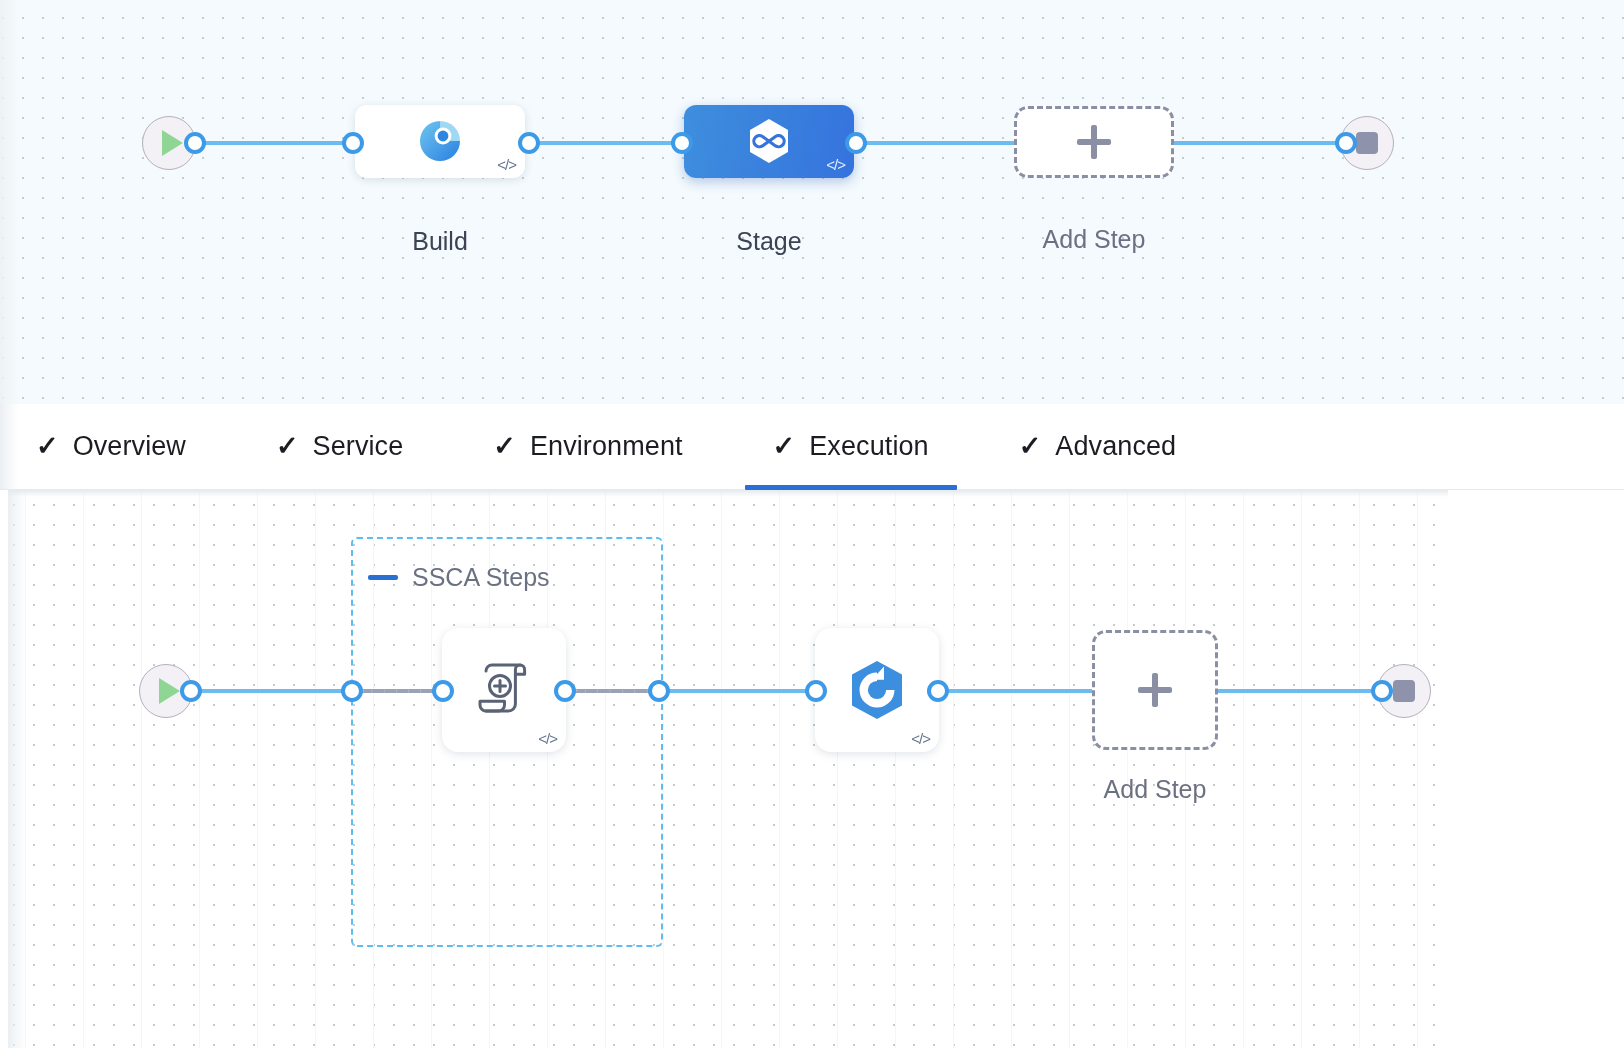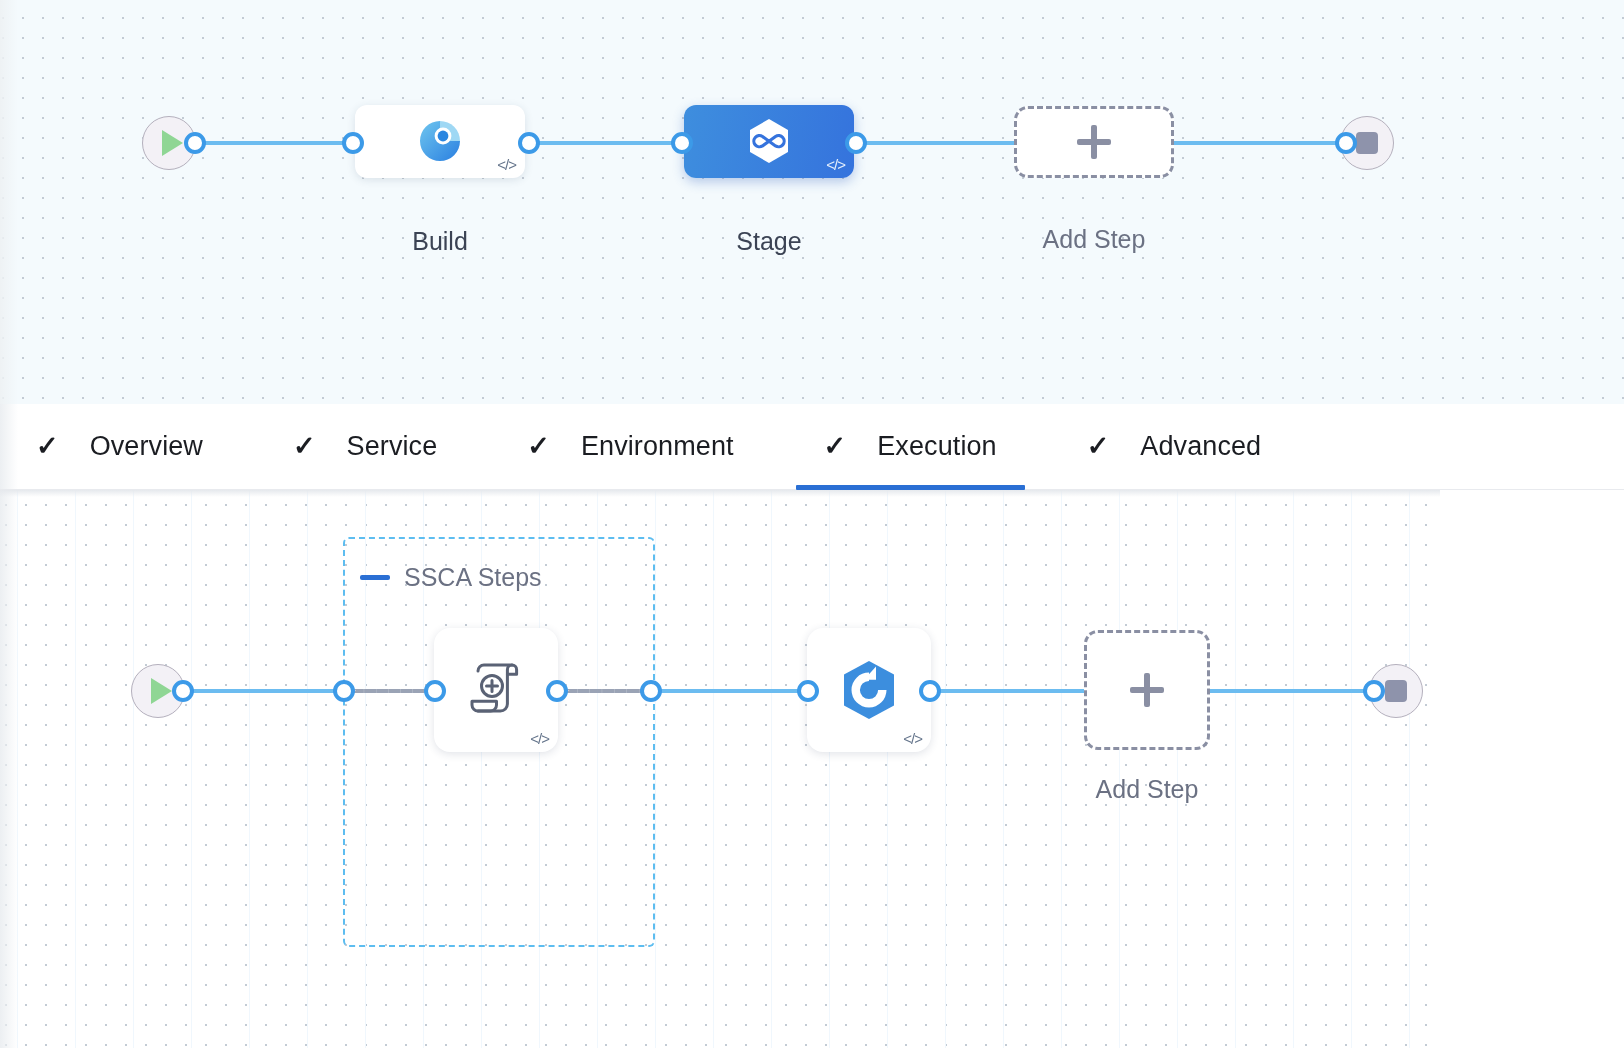--- a/index.html
+++ b/index.html
@@ -43,30 +43,30 @@
     pointer-events:none;
   }
   .tab {
     display: flex; align-items: center; gap: 14px;
     height: 86px; position: relative;
     padding: 0 6px;
     margin-right: 78px;
     cursor: pointer;
   }
   .tab .chk { font-size: 27px; color: #1b1d22; line-height: 1; font-weight: 600; }
-  .tab .tlabel { font-size: 27px; color: #1b1d22; letter-spacing: .1px; margin-left: 17px; }
+  .tab .tlabel { font-size: 27px; color: #1b1d22; letter-spacing: .1px; }
   .tab.active .tlabel { font-weight: normal; }
   .tab.active::after {
     content: ""; position: absolute; left: -22px; right: -22px; bottom: 0;
     height: 5px; background: #2a6fd4; border-radius: 1px;
   }
 
   
   .steps-canvas {
-    position: absolute; left: 0; top: 490px; width: 1440px; height: 558px;
+    position: absolute; left: 8px; top: 490px; width: 1440px; height: 558px;
     background-color: #ffffff;
     background-image:
       repeating-linear-gradient(to right, #f0f7fd 0 1px, transparent 1px 58px),
       radial-gradient(circle, #c3cbd4 1.1px, transparent 1.2px);
     background-size: auto, 20px 20px;
     background-position: 17px 0, 16px 5px;
     overflow: hidden;
   }
   .steps-canvas::before{
     content:"";position:absolute;left:0;top:0;width:18px;height:100%;

